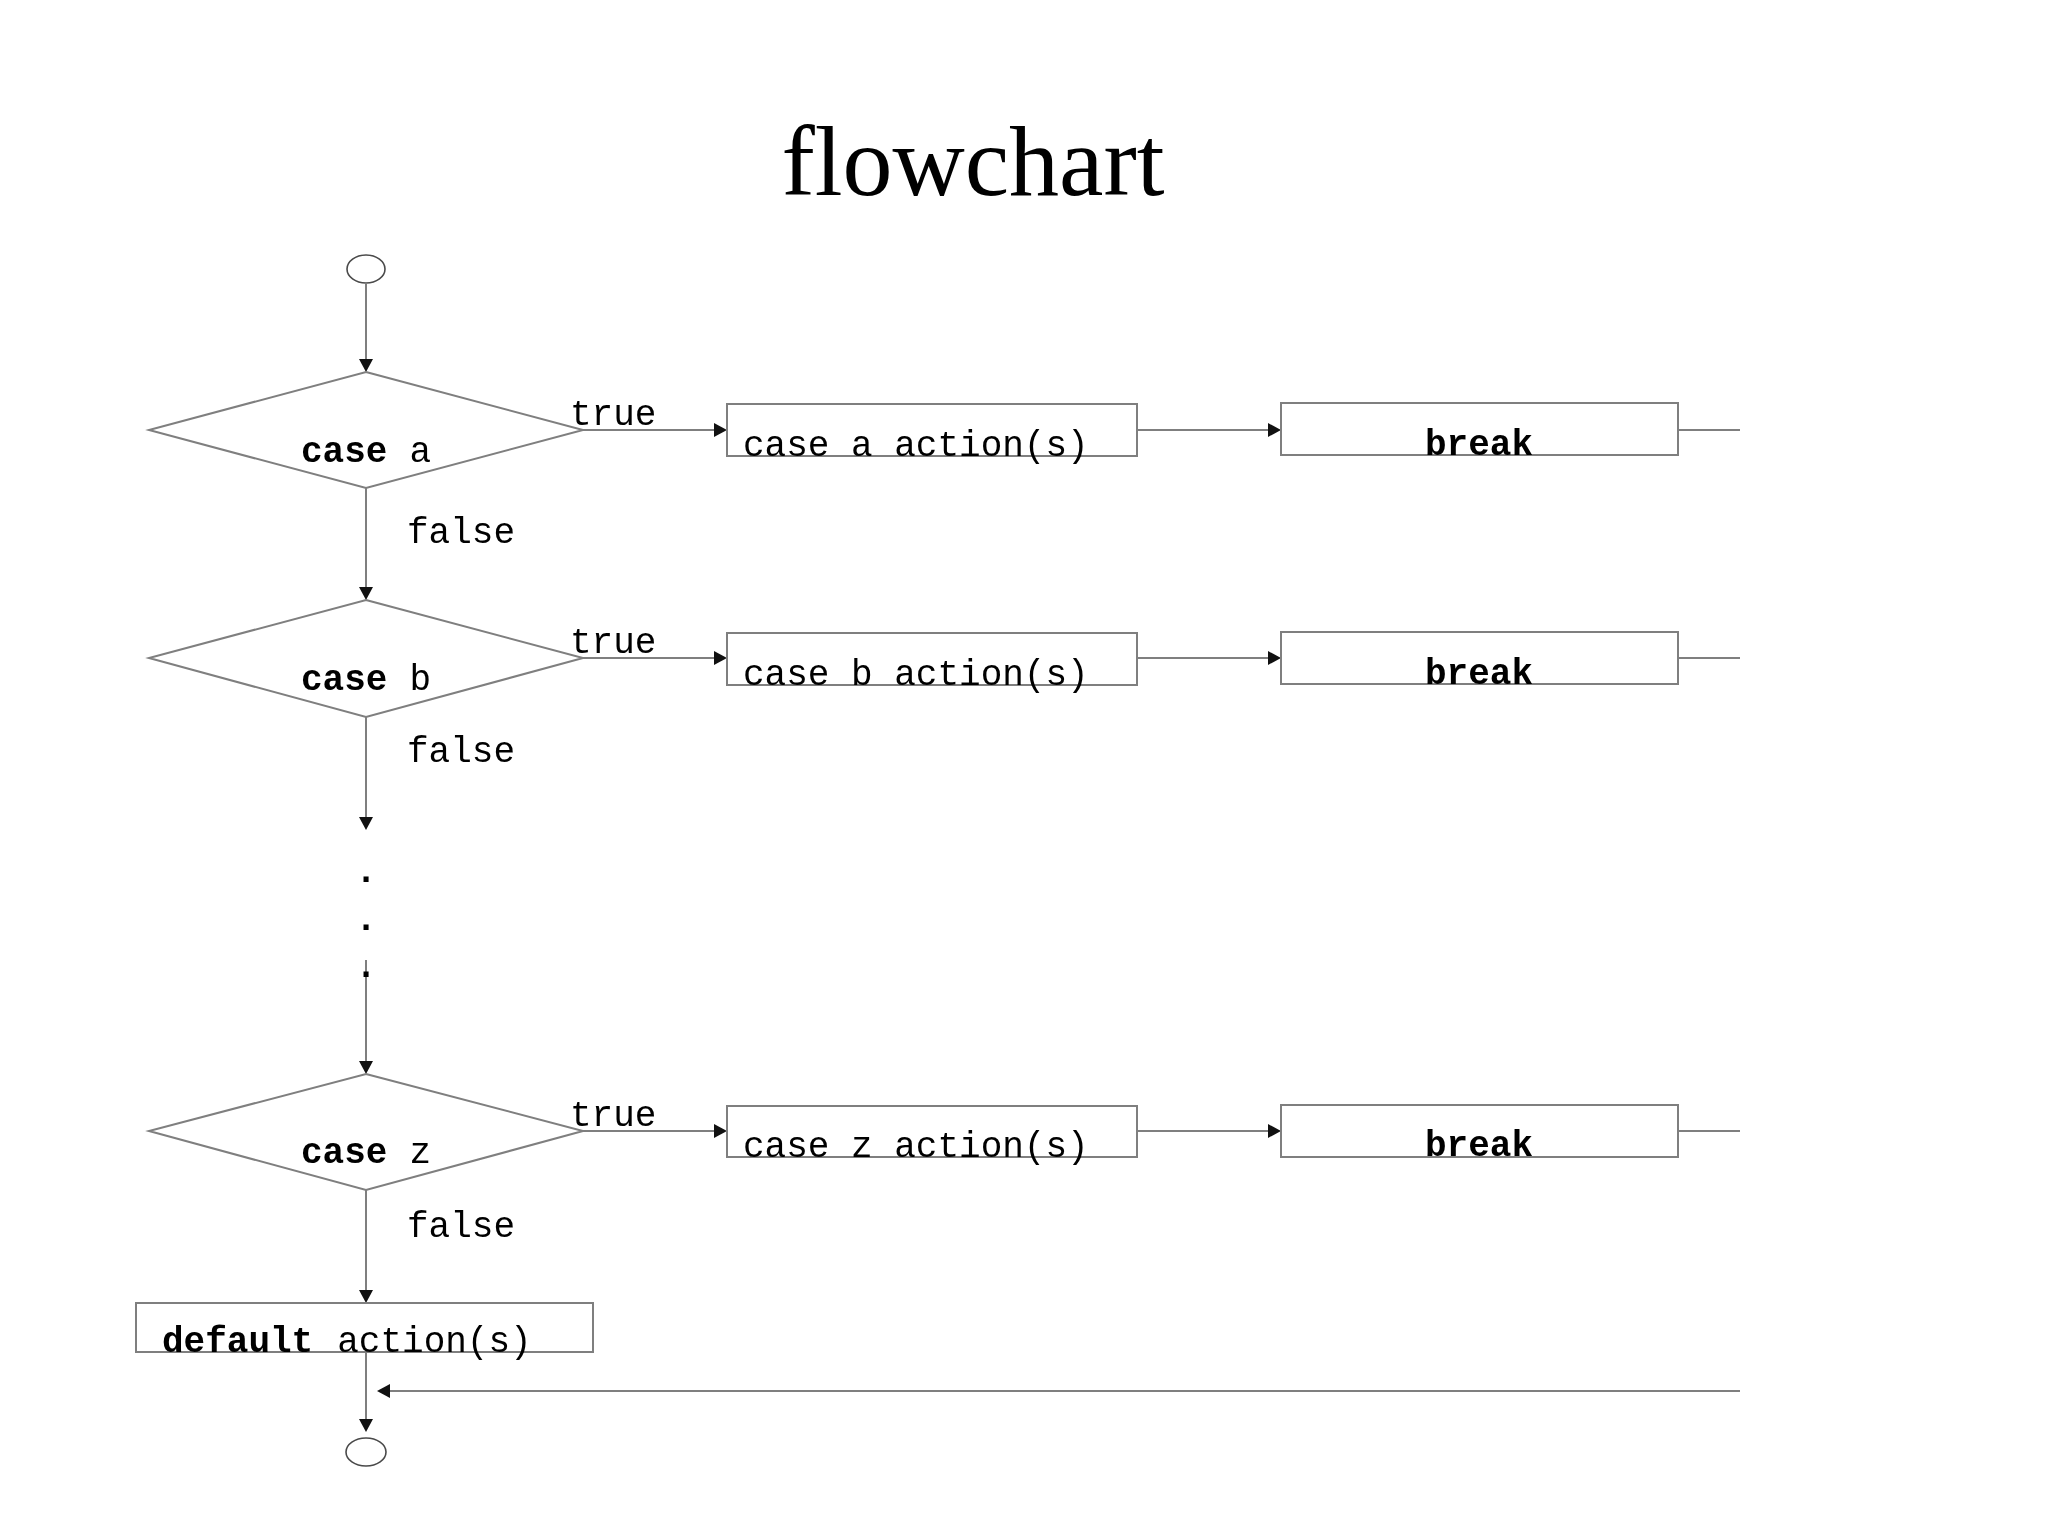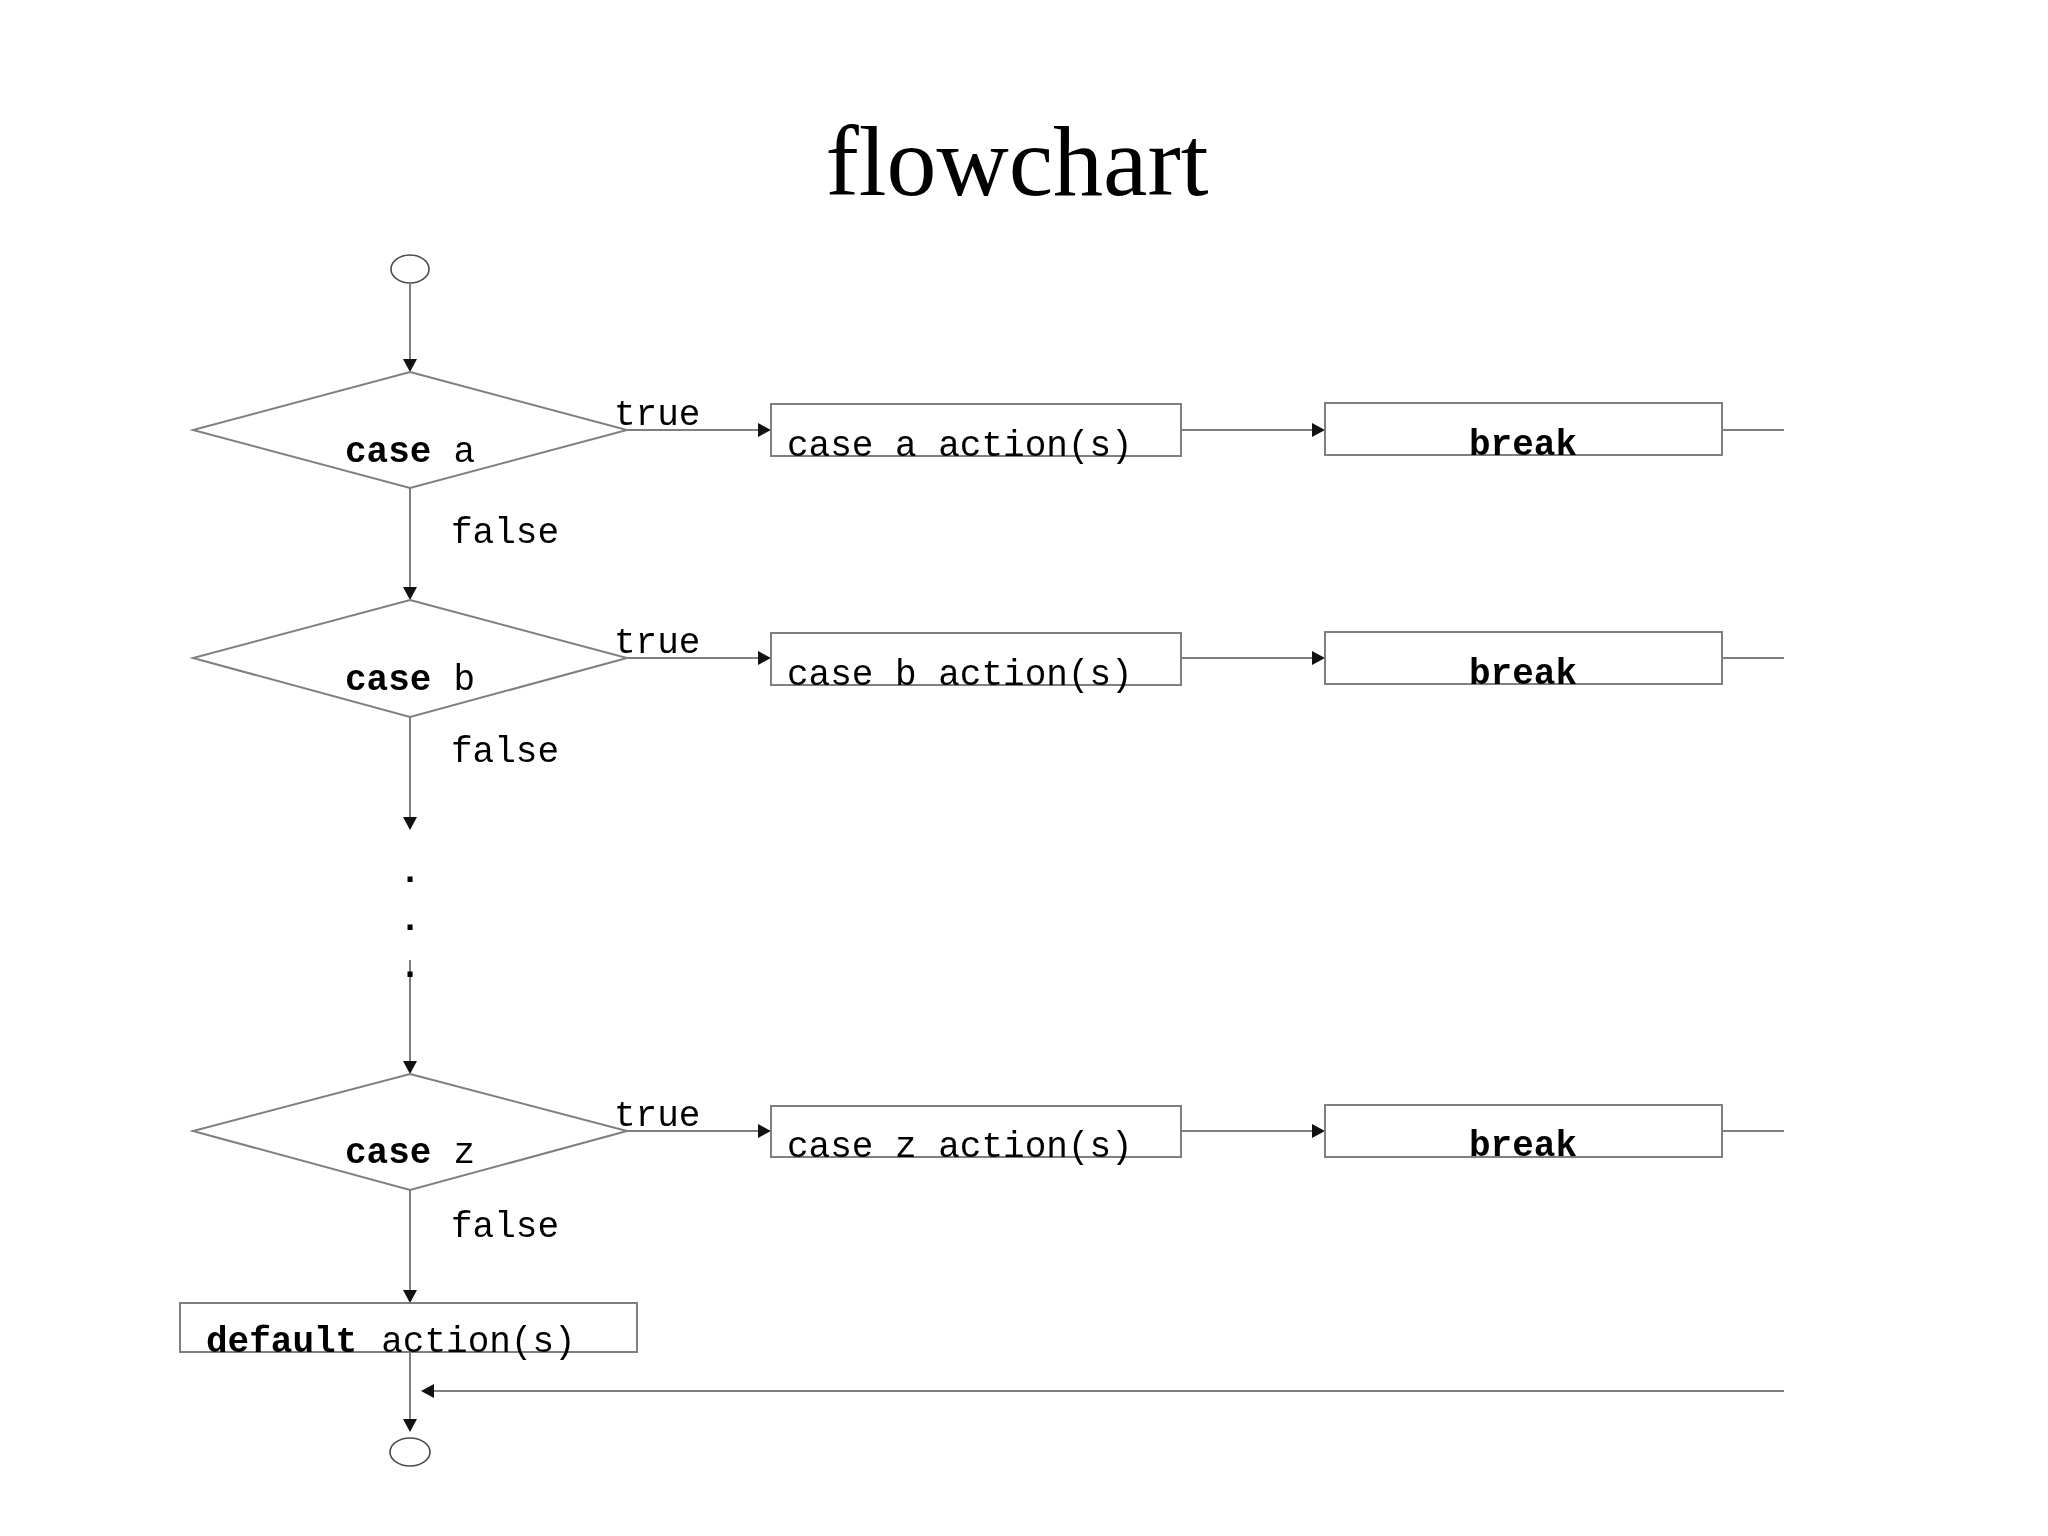--- a/index.html
+++ b/index.html
@@ -6,21 +6,20 @@
     margin: 0;
     padding: 0;
     background: #ffffff;
   }
   .stage {
     position: relative;
     width: 1740px;
     height: 1536px;
     background: #ffffff;
     overflow: hidden;
-    margin-left: 44px;
   }
   svg.flow {
     display: block;
     width: 2048px;
     height: 1536px;
   }
   .edge {
     stroke: #7f7f7f;
     stroke-width: 2;
     fill: none;

